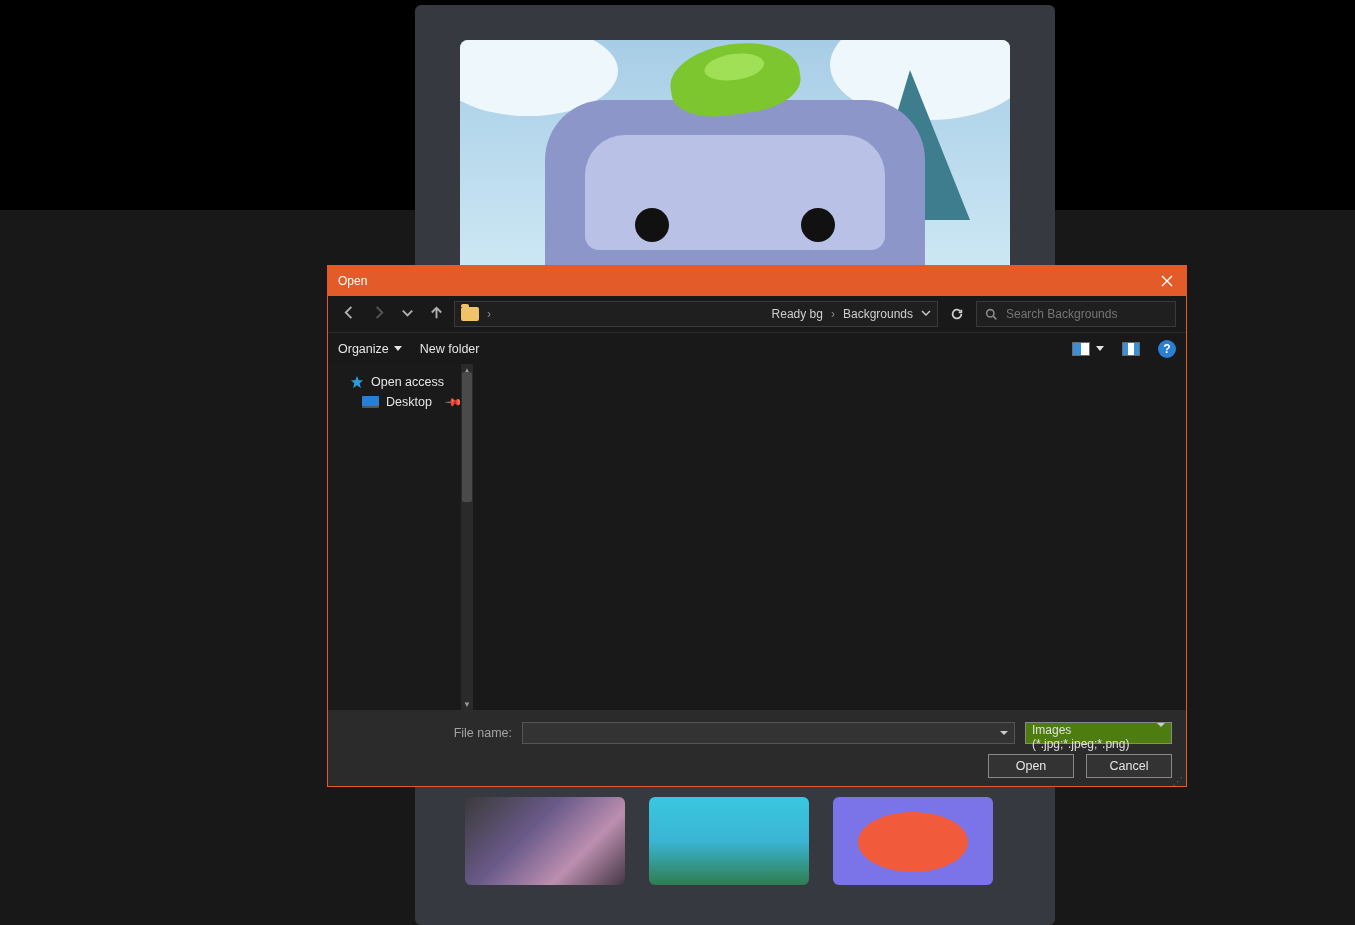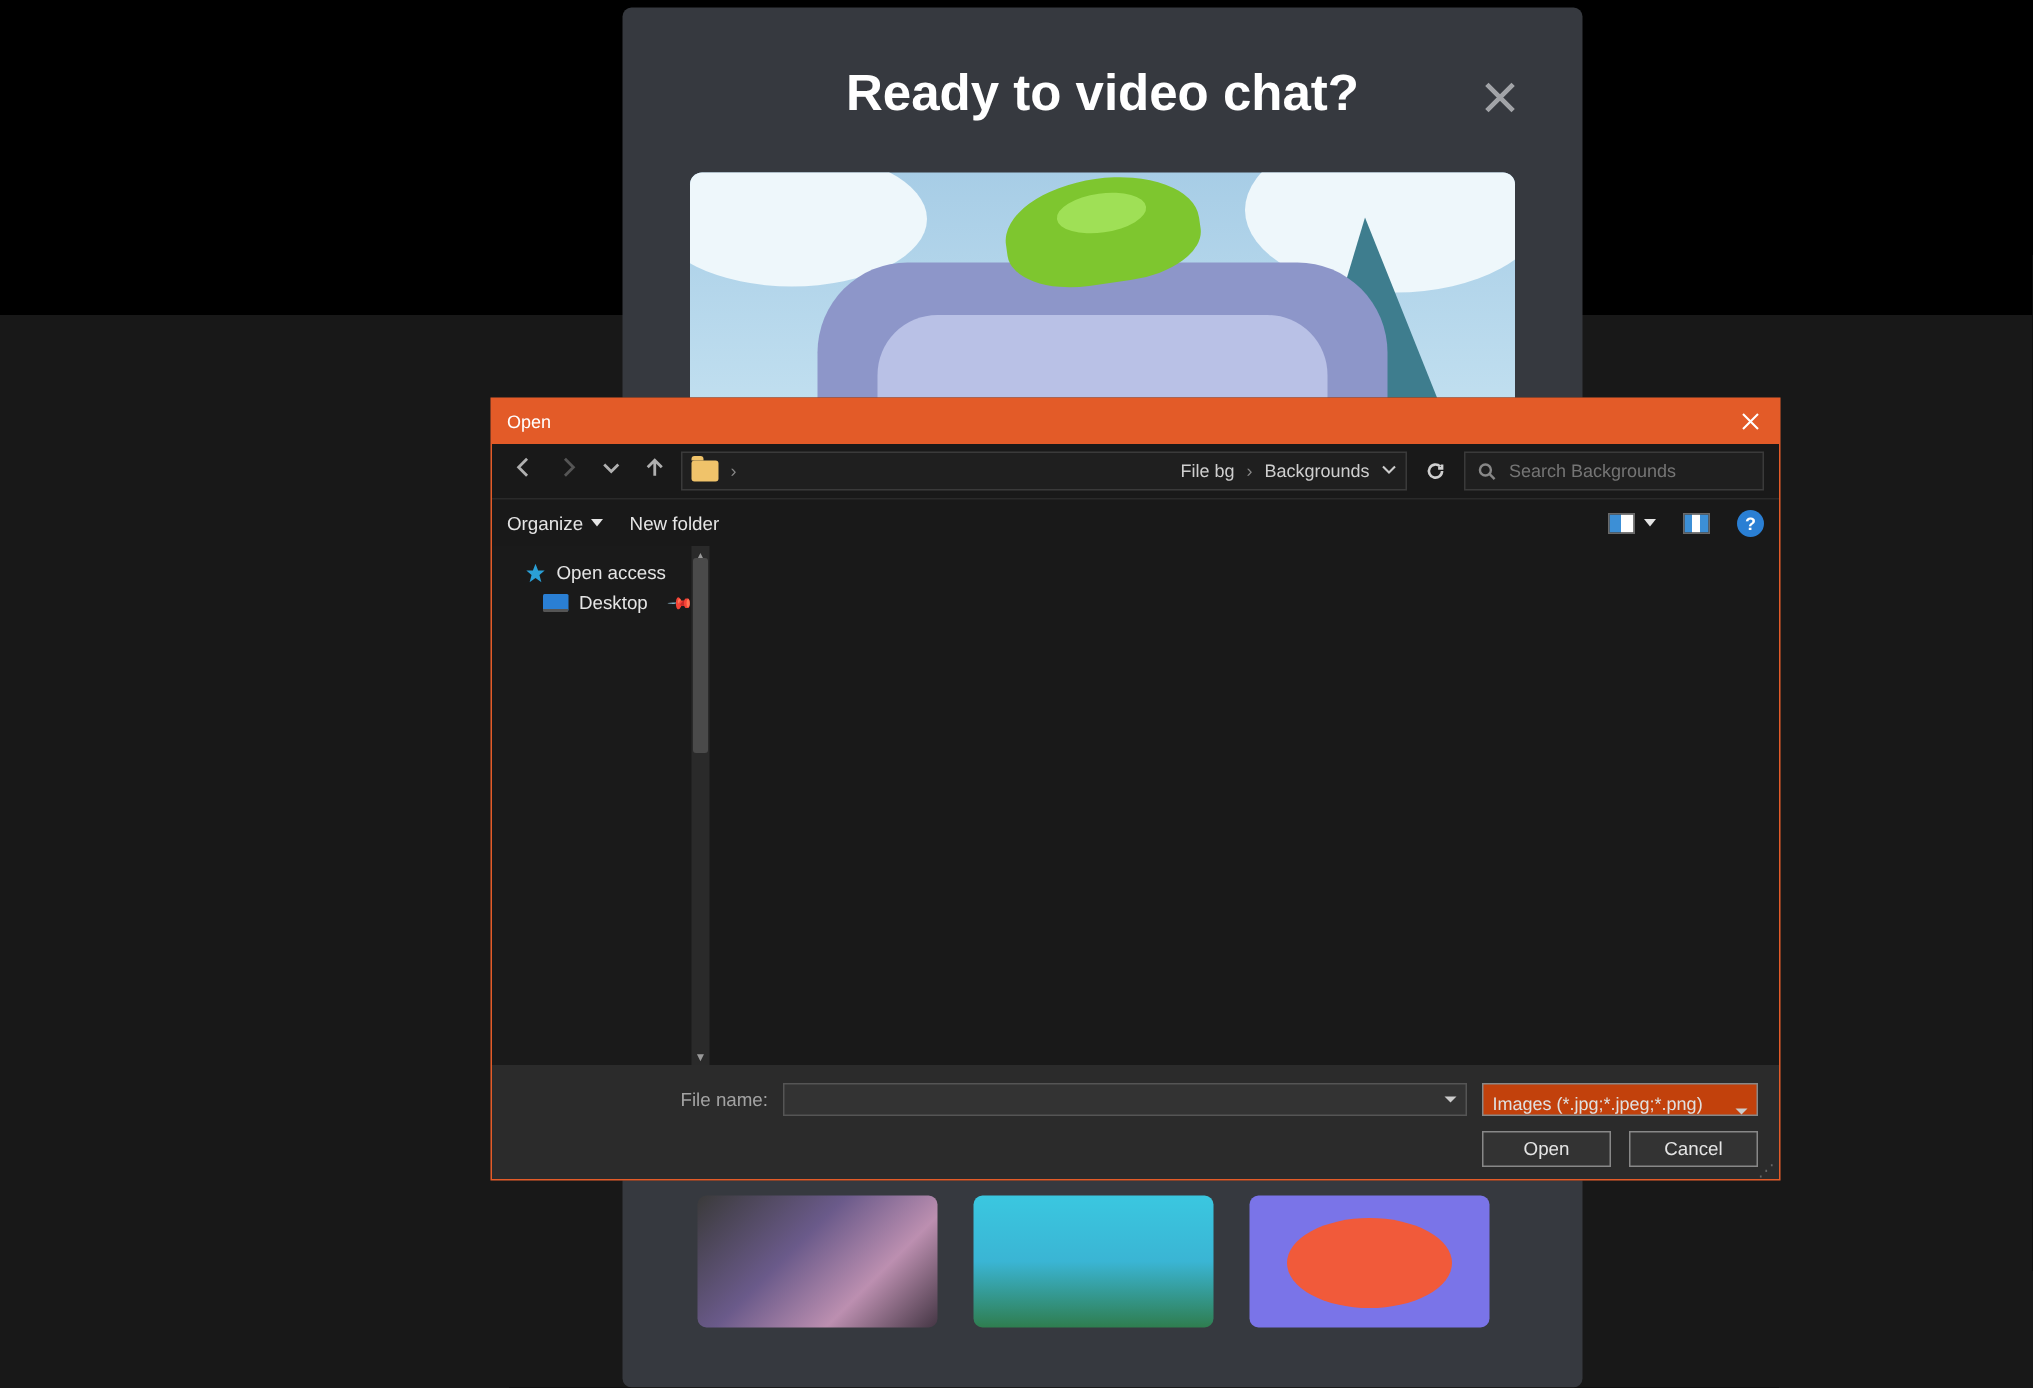--- a/index.html
+++ b/index.html
@@ -70,39 +70,31 @@
 .file-item{width:110px;text-align:center;cursor:pointer}
 .file-thumb{width:88px;height:50px;margin:0 auto;border-radius:2px;background:linear-gradient(180deg,#cfe9f5 0%,#a7cde6 35%,#7e6a8a 55%,#5a7d6e 80%);position:relative;overflow:hidden}
 .file-thumb::before{content:"";position:absolute;left:-8px;top:-8px;width:42px;height:24px;background:#eef7fb;border-radius:50%}
 .file-thumb::after{content:"";position:absolute;right:8px;top:6px;width:0;height:0;border-left:14px solid transparent;border-right:14px solid transparent;border-bottom:28px solid #4a6b78}
 .file-name{color:#e5e5e5;font-size:12px;margin-top:6px;line-height:1.3}
 .od-footer{height:76px;background:#2b2b2b;padding:12px 14px 10px 14px;position:relative}
 .fn-row{display:flex;align-items:center;gap:10px}
 .fn-label{color:#a3a3a3;font-size:12.5px;width:170px;text-align:right}
 .fn-input{flex:1;height:22px;background:#333;border:1px solid #555;display:flex;align-items:center;justify-content:flex-end;padding:0 6px}
 .fn-input .caret{border-left:4px solid transparent;border-right:4px solid transparent;border-top:4px solid #ccc}
-.ft-select{width:184px;height:22px;background:#c2410c;border:1px solid #888;display:flex;align-items:flex-end;padding:0 6px;color:#e0e0e0;font-size:12px;justify-content:space-between}
+.ft-select{width:147px;height:22px;background:#4d7c0f;border:1px solid #888;display:flex;align-items:flex-start;padding:0 6px;color:#e0e0e0;font-size:12px;justify-content:space-between}
 .btn-row{display:flex;justify-content:flex-end;gap:12px;margin-top:10px}
 .win-btn{width:86px;height:24px;background:#333;border:1px solid #888;color:#e5e5e5;font-size:12.5px;display:flex;align-items:center;justify-content:center;cursor:pointer}
 .resize-grip{position:absolute;right:2px;bottom:2px;color:#666;font-size:11px;line-height:6px;letter-spacing:1px}
 </style>
 </head>
 <body>
 
 <div class="bottom-bg"></div>
 
 <div class="discord-modal">
-  <div class="dm-header">
-    <div class="dm-title">Ready to video chat?</div>
-    <div class="dm-close">
-      <svg viewBox="0 0 24 24" fill="none" stroke="currentColor" stroke-width="2.5">
-          <path d="M5 5 L19 19 M19 5 L5 19"></path>
-        </svg>
-    </div>
-  </div>
   <div class="dm-preview">
     <div class="dm-cloud1"></div>
       <div class="dm-cloud2"></div>
     <div class="dm-mount"></div>
     <div class="dm-rb">
       <div class="dm-ant"></div>
         <div class="dm-leaf"></div>
       <div class="dm-eye dm-eyeL"></div>
         <div class="dm-eye dm-eyeR"></div>
     </div>
@@ -137,21 +129,21 @@
             <path d="M3 6 L8 11 L13 6"></path>
           </svg></span>
       <span><svg viewBox="0 0 16 16">
             <path d="M8 14 L8 3 M3 8 L8 3 L13 8"></path>
           </svg></span>
     </div>
     <div class="addr">
       <span class="addr-folder"></span>
       <span class="addr-sep">›</span>
       <span style="flex:1"></span>
-      <span>File bg</span>
+      <span>Ready bg</span>
       <span class="addr-sep">›</span>
       <span>Backgrounds</span>
       <span class="addr-dd"><svg width="10" height="10" viewBox="0 0 10 10">
             <path d="M1 3 L5 7 L9 3" stroke="#ccc" fill="none" stroke-width="1.4"></path>
           </svg></span>
     </div>
     <div class="refresh">
       <svg viewBox="0 0 16 16">
           <path d="M13 8 A5 5 0 1 1 11.5 4.5 M13 3 L13 6 L10 6"></path>
         </svg>

